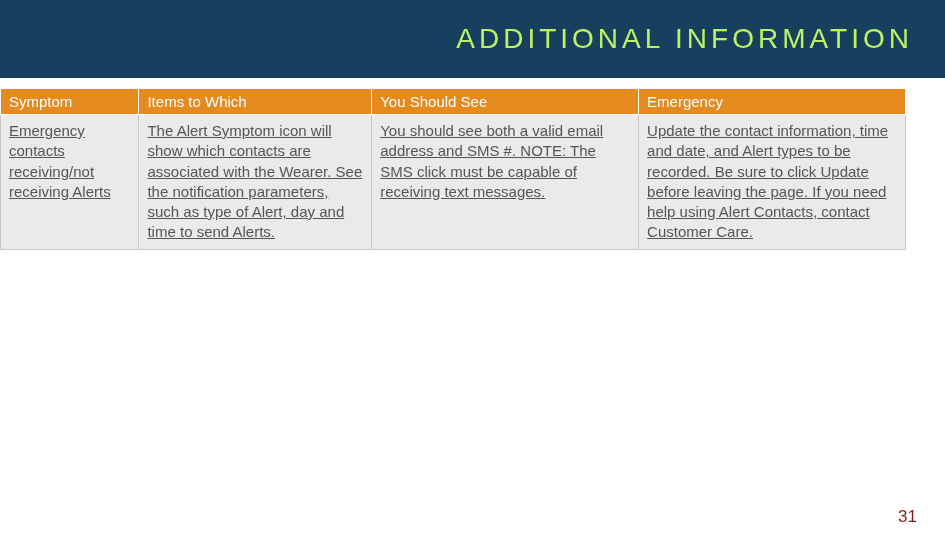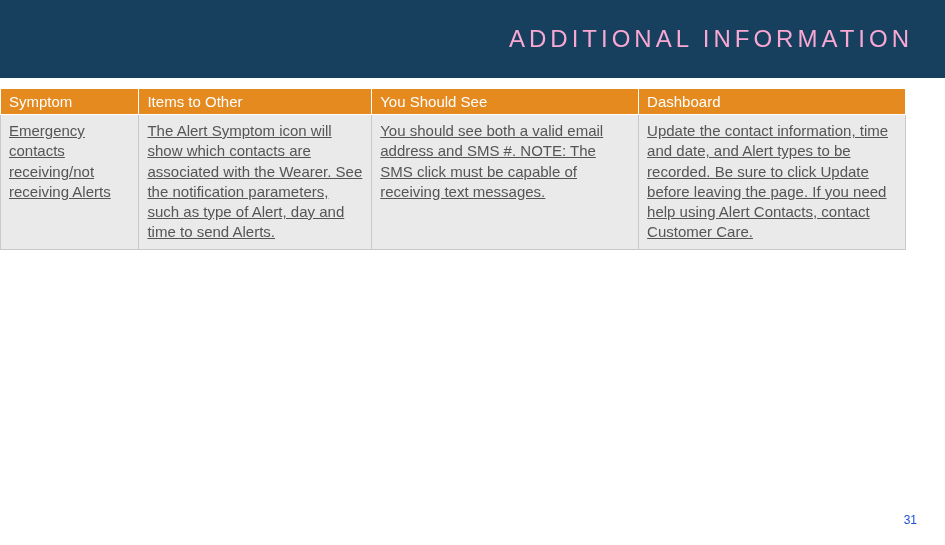--- a/index.html
+++ b/index.html
@@ -13,22 +13,22 @@
     .header-bar {
       background: #17405e;
       height: 78px;
       width: 100%;
       display: flex;
       align-items: center;
       justify-content: flex-end;
       padding-right: 32px;
     }
     .header-title {
-      color: #f9a8d4;
-      font-size: 24px;
+      color: #bef264;
+      font-size: 28px;
       letter-spacing: 4px;
       font-weight: 400;
     }
     .table-wrapper {
       padding: 10px 18px 0 0;
       width: 924px;
     }
     table {
       border-collapse: collapse;
       width: 100%;
@@ -55,45 +55,45 @@
       text-decoration: underline;
     }
     .col-symptom { width: 138px; }
     .col-items { width: 232px; }
     .col-see { width: 266px; }
     .col-resolution { width: 266px; }
     .page-number {
       position: absolute;
       bottom: 18px;
       right: 28px;
-      color: #1d4ed8;
-      font-size: 12px;
+      color: #7f1d1d;
+      font-size: 17px;
     }
   </style>
 </head>
 <body>
 
 <div class="header-bar">
   <div class="header-title">ADDITIONAL INFORMATION</div>
 </div>
 
 <div class="table-wrapper">
   <table>
     <colgroup>
       <col class="col-symptom">
       <col class="col-items">
       <col class="col-see">
       <col class="col-resolution">
     </colgroup>
     <thead>
       <tr>
         <th>Symptom</th>
-        <th>Items to Other</th>
+        <th>Items to Which</th>
         <th>You Should See</th>
-        <th>Dashboard</th>
+        <th>Emergency</th>
       </tr>
     </thead>
     <tbody>
       <tr>
         <td>Emergency contacts receiving/not receiving Alerts</td>
         <td>The Alert Symptom icon will show which contacts are associated with the Wearer. See the notification parameters, such as type of Alert, day and time to send Alerts.</td>
         <td>You should see both a valid email address and SMS #. NOTE: The SMS click must be capable of receiving text messages.</td>
         <td>Update the contact information, time and date, and Alert types to be recorded. Be sure to click Update before leaving the page. If you need help using Alert Contacts, contact Customer Care.</td>
       </tr>
     </tbody>

